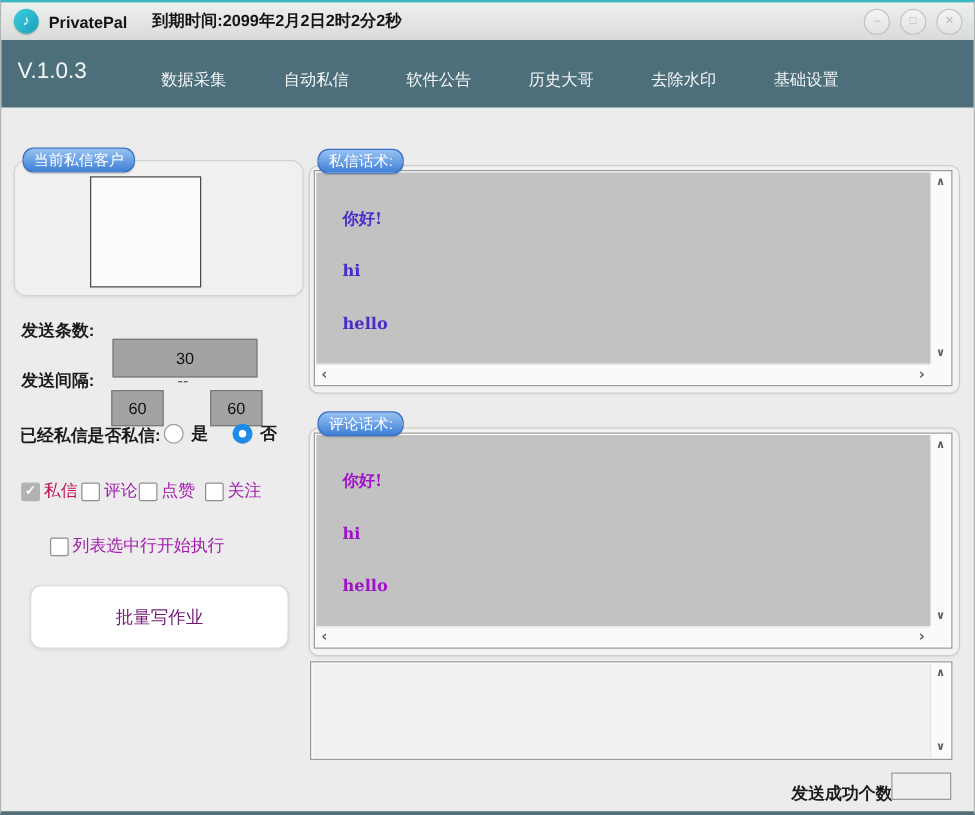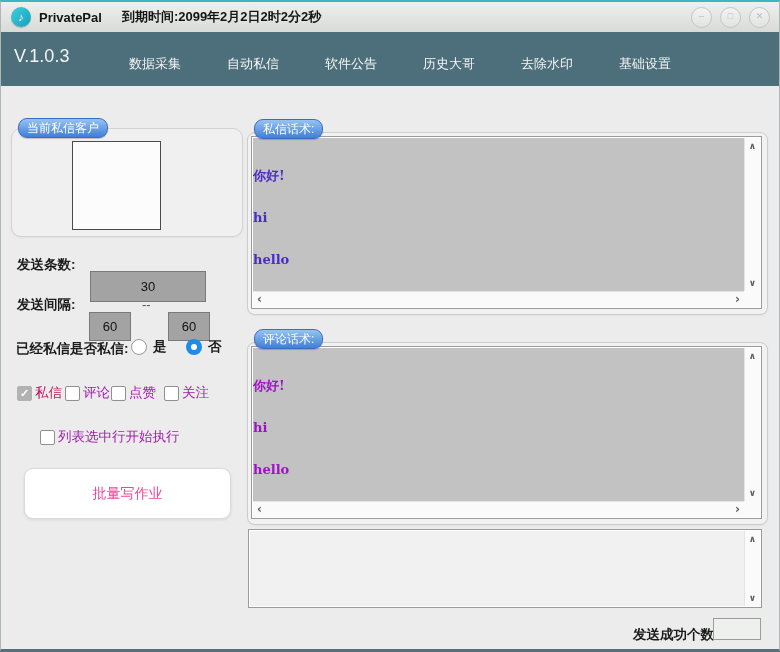--- a/index.html
+++ b/index.html
@@ -71,38 +71,38 @@
     width:15px; height:15px; box-sizing:border-box; border:1px solid #909090;
     border-radius:2px; background:#ffffff; color:#ffffff; font-size:11px;
     line-height:13px; text-align:center; font-weight:bold;
   }
   .cbox.checked-dis { background:#b2b2b2; border-color:#b2b2b2; }
   .clabel { font-size:13.5px; color:#a21caf; }
   .clabel.dis { color:#be185d; }
   .big-btn {
     position:absolute; box-sizing:border-box; background:#ffffff;
     border:1px solid #dadada; border-radius:9px; box-shadow:0 1px 3px rgba(0,0,0,.09);
-    font-size:14px; color:#ec4899; text-align:center; cursor:pointer;
+    font-size:14px; color:#701a75; text-align:center; cursor:pointer;
     display:flex; align-items:center; justify-content:center;
     font-family:"Liberation Sans",sans-serif;
   }
   .rpanel {
     position:absolute; border:1px solid #cccdcc; border-radius:8px; background:#f1f2f1;
     box-shadow:0 1px 2px rgba(0,0,0,.05);
   }
   .ta {
     position:absolute; box-sizing:border-box; border:1px solid #9b9b9b; background:#ffffff;
     display:grid; grid-template-columns:1fr 16px; grid-template-rows:1fr 16px; padding:1px;
   }
   .ta.no-h { grid-template-rows:1fr; }
   .ta-content { background:#c2c2c2; overflow:hidden; }
   .ta-content.light { background:#f0f1f0; }
   .ta-text {
     font-family:"DejaVu Serif", serif; font-weight:bold; font-size:13px; line-height:14px;
-    padding:3px 0; white-space:pre;
+    padding:3px 21px; white-space:pre;
   }
   .sbar { background:#fafafa; display:flex; justify-content:space-between; align-items:center; }
   .sbar.v { flex-direction:column; border-left:1px solid #e4e4e4; }
   .sbar.h { flex-direction:row; border-top:1px solid #e4e4e4; }
   .sarrow {
     color:#5f5f5f; font-size:9px; font-weight:bold; font-family:"DejaVu Sans",sans-serif;
     line-height:10px; padding:3px; cursor:default; user-select:none;
   }
   .sbar.h .sarrow { font-size:12px; line-height:9px; padding:1px 4px; }
   .ta-corner { background:#fafafa; }

